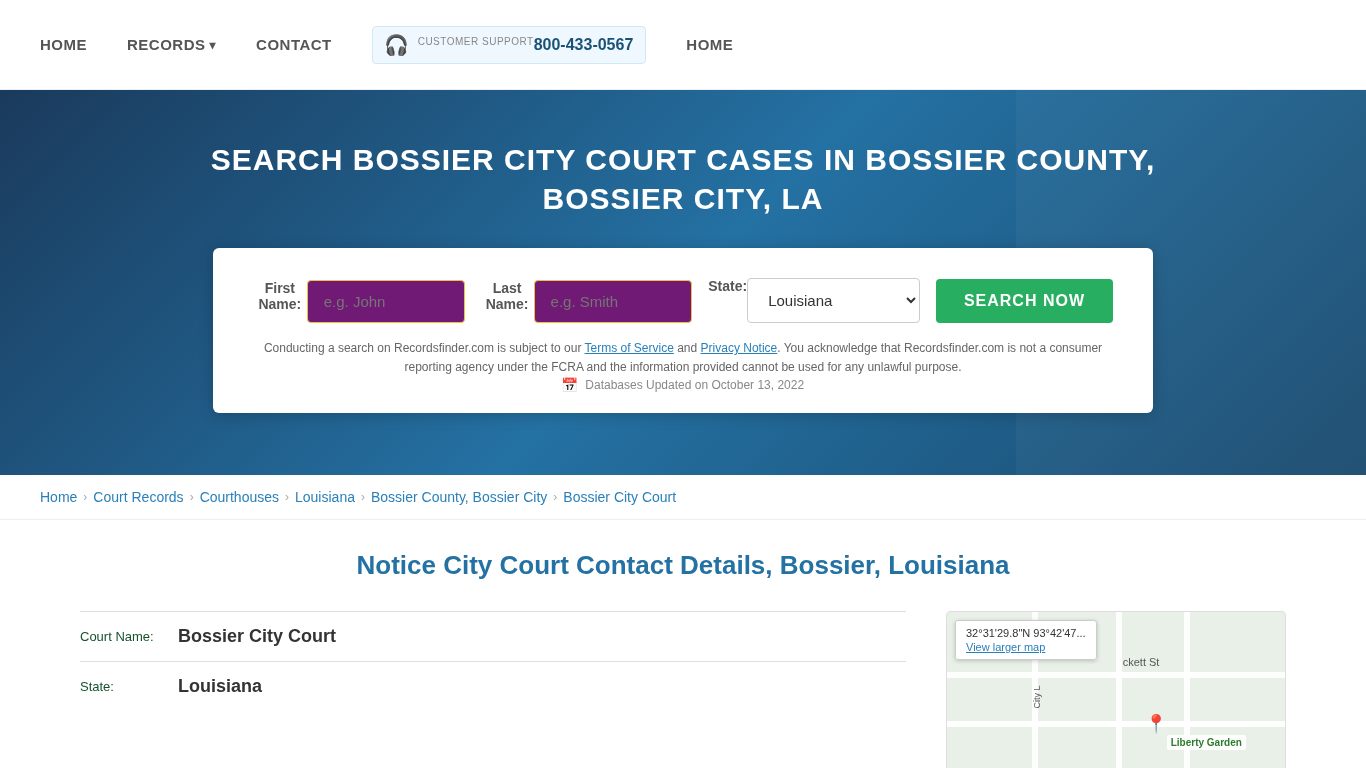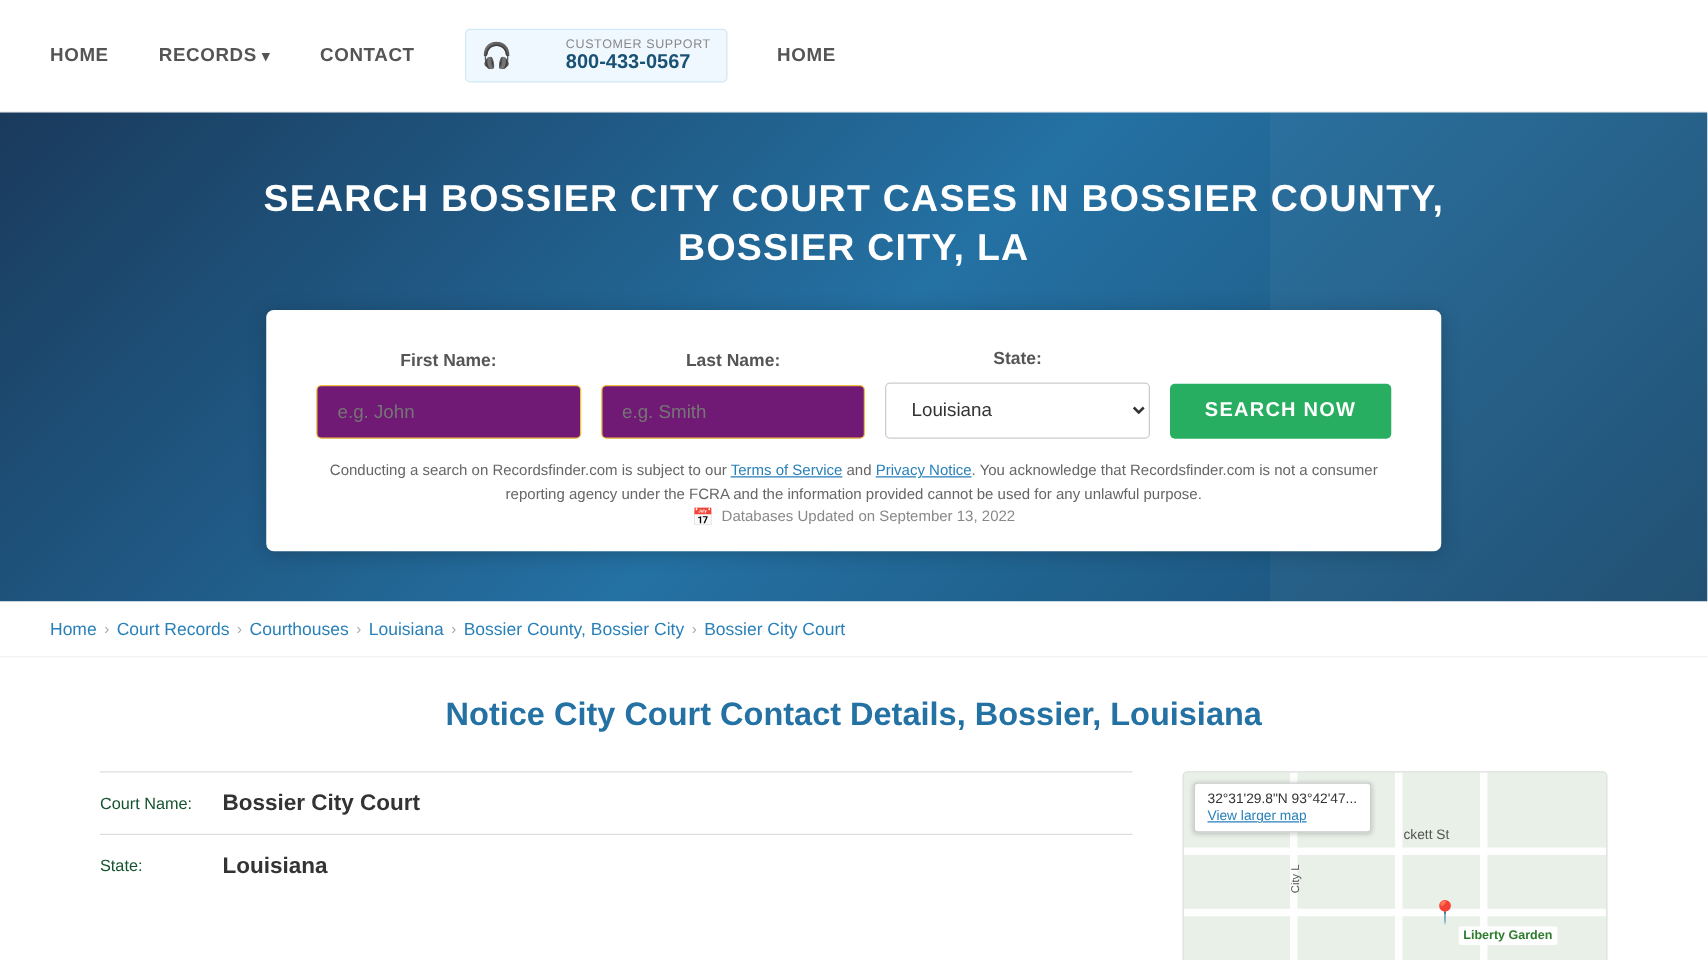--- a/index.html
+++ b/index.html
@@ -66,22 +66,20 @@
       border: 1px solid #d0e8f8;
       border-radius: 4px;
       padding: 6px 12px;
     }
     .support-icon {
       font-size: 20px;
       color: #2980b9;
     }
     .support-text {
       display: flex;
-      flex-direction: column;
-      margin-left: 35px;
     }
     .support-label {
       font-size: 10px;
       color: #888;
       text-transform: uppercase;
       letter-spacing: 0.5px;
     }
     .support-number {
       font-size: 16px;
       font-weight: bold;
@@ -91,21 +89,21 @@
       color: #555;
       font-weight: bold;
       font-size: 15px;
       cursor: pointer;
       letter-spacing: 0.5px;
     }
 
     
     .hero {
       background: linear-gradient(135deg, #1a3a5c 0%, #2471a3 50%, #1a4a6e 100%);
-      padding: 50px 40px 40px;
+      padding: 50px 40px 62px;
       text-align: center;
       min-height: 310px;
       display: flex;
       align-items: flex-end;
       justify-content: center;
       position: relative;
       overflow: hidden;
     }
     .hero::after {
       content: '';
@@ -141,22 +139,22 @@
       box-shadow: 0 2px 15px rgba(0,0,0,0.2);
     }
     .search-row {
       display: flex;
       gap: 16px;
       align-items: flex-end;
       margin-bottom: 16px;
     }
     .field-group {
       display: flex;
-      flex-direction: column;
-      gap: 12px;
+      flex-direction: row;
+      gap: 0;
     }
     .field-group label {
       font-size: 14px;
       color: #555;
       font-weight: 600;
     }
     .field-group.first-name { flex: 1; }
     .field-group.last-name { flex: 1; }
     .field-group.state-field { flex: 1; }
     .search-input {
@@ -396,21 +394,21 @@
           <select class="state-select" id="stateSelect"><option value="Alabama">Alabama</option><option value="Alaska">Alaska</option><option value="Arizona">Arizona</option><option value="Arkansas">Arkansas</option><option value="California">California</option><option value="Colorado">Colorado</option><option value="Connecticut">Connecticut</option><option value="Delaware">Delaware</option><option value="Florida">Florida</option><option value="Georgia">Georgia</option><option value="Hawaii">Hawaii</option><option value="Idaho">Idaho</option><option value="Illinois">Illinois</option><option value="Indiana">Indiana</option><option value="Iowa">Iowa</option><option value="Kansas">Kansas</option><option value="Kentucky">Kentucky</option><option value="Louisiana" selected="">Louisiana</option><option value="Maine">Maine</option><option value="Maryland">Maryland</option><option value="Massachusetts">Massachusetts</option><option value="Michigan">Michigan</option><option value="Minnesota">Minnesota</option><option value="Mississippi">Mississippi</option><option value="Missouri">Missouri</option><option value="Montana">Montana</option><option value="Nebraska">Nebraska</option><option value="Nevada">Nevada</option><option value="New Hampshire">New Hampshire</option><option value="New Jersey">New Jersey</option><option value="New Mexico">New Mexico</option><option value="New York">New York</option><option value="North Carolina">North Carolina</option><option value="North Dakota">North Dakota</option><option value="Ohio">Ohio</option><option value="Oklahoma">Oklahoma</option><option value="Oregon">Oregon</option><option value="Pennsylvania">Pennsylvania</option><option value="Rhode Island">Rhode Island</option><option value="South Carolina">South Carolina</option><option value="South Dakota">South Dakota</option><option value="Tennessee">Tennessee</option><option value="Texas">Texas</option><option value="Utah">Utah</option><option value="Vermont">Vermont</option><option value="Virginia">Virginia</option><option value="Washington">Washington</option><option value="West Virginia">West Virginia</option><option value="Wisconsin">Wisconsin</option><option value="Wyoming">Wyoming</option></select>
         </div>
         <button class="search-btn">SEARCH NOW</button>
       </div>
 
       <p class="disclaimer">
         Conducting a search on Recordsfinder.com is subject to our <a href="#">Terms of Service</a> and <a href="#">Privacy Notice</a>. You acknowledge that Recordsfinder.com is not a consumer reporting agency under the FCRA and the information provided cannot be used for any unlawful purpose.
       </p>
       <div class="db-updated">
         <span class="db-icon">📅</span>
-        <span>Databases Updated on September 13, 2022</span>
+        <span>Databases Updated on October 13, 2022</span>
       </div>
     </div>
   </div>
 </section>
 
 <nav class="breadcrumb">
   <a href="#">Home</a>
   <span class="breadcrumb-separator">›</span>
   <a href="#">Court Records</a>
   <span class="breadcrumb-separator">›</span>

